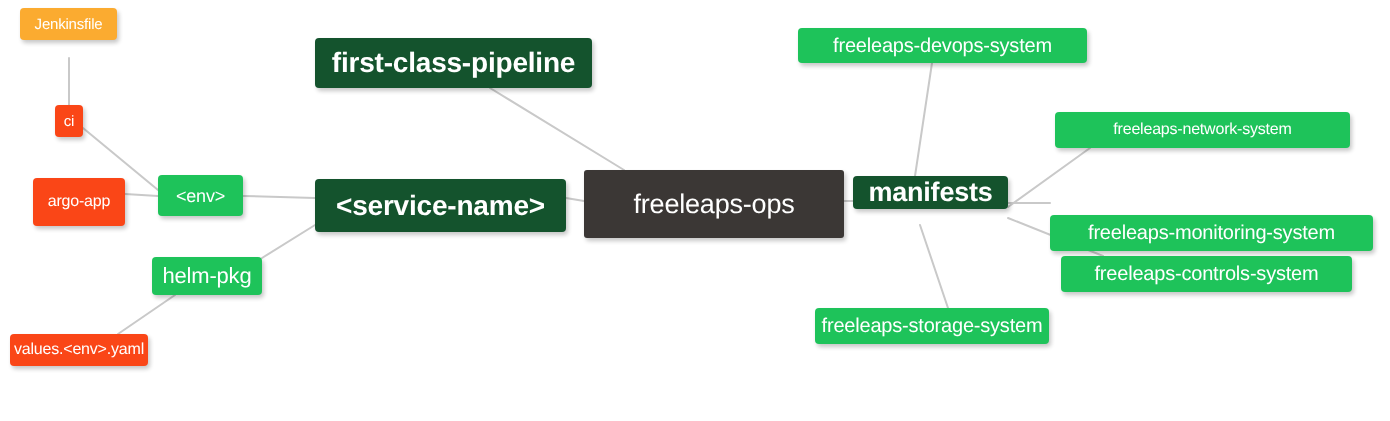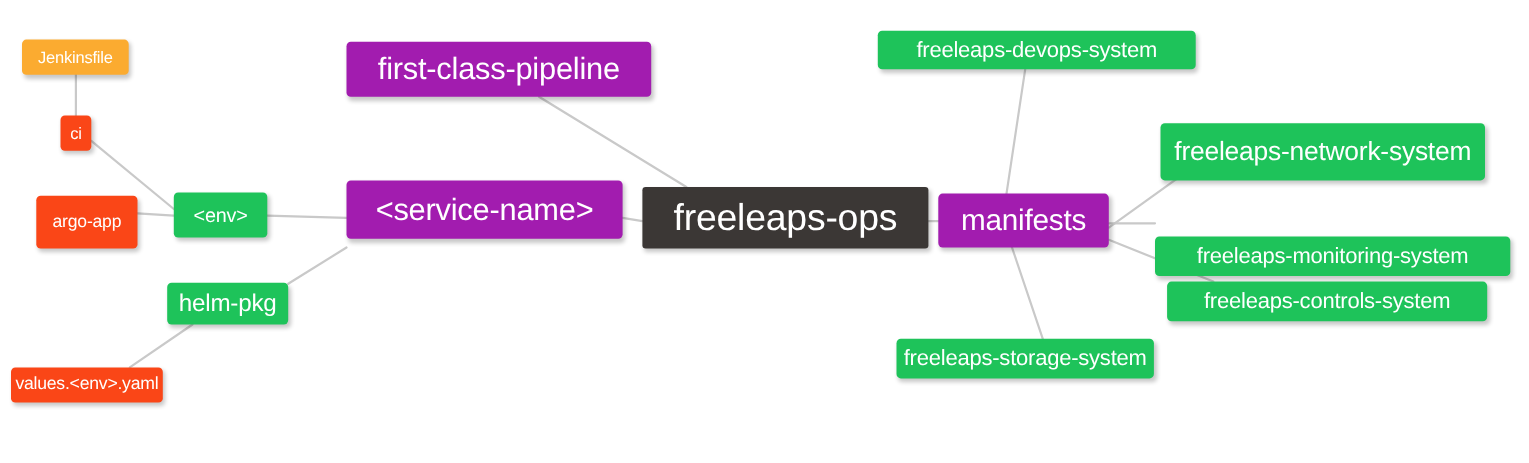--- a/index.html
+++ b/index.html
@@ -35,21 +35,21 @@
     white-space: nowrap;
     box-shadow: 2px 3px 4px rgba(0,0,0,0.22);
     letter-spacing: -0.2px;
     line-height: 1;
     text-rendering: geometricPrecision;
   }
   .node.root {
     background: #3b3735;
     border-radius: 3px;
   }
-  .node.blue   { background: #a21caf; }
+  .node.blue   { background: #14532d; font-weight: bold; }
   .node.green  { background: #1ec35a; }
   .node.red    { background: #fa4617; }
   .node.orange { background: #fbab30; }
 </style>
 </head>
 <body>
 
 <div id="canvas">
   <svg id="edges" viewBox="0 0 1390 421" xmlns="http://www.w3.org/2000/svg">
       <line x1="69" y1="58" x2="69" y2="105" stroke="#c9c9c9" stroke-width="2" stroke-linecap="round"></line>
@@ -61,29 +61,29 @@
       <line x1="566" y1="198" x2="584" y2="201" stroke="#c9c9c9" stroke-width="2" stroke-linecap="round"></line>
       <line x1="490" y1="88" x2="624" y2="170" stroke="#c9c9c9" stroke-width="2" stroke-linecap="round"></line>
       <line x1="844" y1="201" x2="853" y2="201" stroke="#c9c9c9" stroke-width="2" stroke-linecap="round"></line>
       <line x1="932" y1="63" x2="915" y2="176" stroke="#c9c9c9" stroke-width="2" stroke-linecap="round"></line>
       <line x1="1008" y1="207" x2="1090" y2="148" stroke="#c9c9c9" stroke-width="2" stroke-linecap="round"></line>
       <line x1="1008" y1="203" x2="1050" y2="203" stroke="#c9c9c9" stroke-width="2" stroke-linecap="round"></line>
       <line x1="1008" y1="218" x2="1103" y2="256" stroke="#c9c9c9" stroke-width="2" stroke-linecap="round"></line>
       <line x1="920" y1="225" x2="948" y2="308" stroke="#c9c9c9" stroke-width="2" stroke-linecap="round"></line>
     </svg>
   <div id="nodes-layer">
-      <div class="node orange" style="left: 20px; top: 36px; width: 97px; height: 32px; font-size: 15px; text-align: center;">Jenkinsfile</div>
+      <div class="node orange" style="left: 20px; top: 8px; width: 97px; height: 32px; font-size: 15px; text-align: center;">Jenkinsfile</div>
       <div class="node red" style="left: 55px; top: 105px; width: 28px; height: 32px; font-size: 15px;">ci</div>
       <div class="node red" style="left: 33px; top: 178px; width: 92px; height: 48px; font-size: 16px;">argo-app</div>
       <div class="node green" style="left: 158px; top: 175px; width: 85px; height: 41px; font-size: 18px;">&lt;env&gt;</div>
       <div class="node green" style="left: 152px; top: 257px; width: 110px; height: 38px; font-size: 22px;">helm-pkg</div>
       <div class="node red" style="left: 10px; top: 334px; width: 138px; height: 32px; font-size: 16px;">values.&lt;env&gt;.yaml</div>
       <div class="node blue" style="left: 315px; top: 38px; width: 277px; height: 50px; font-size: 28px;">first-class-pipeline</div>
-      <div class="node blue" style="left: 315px; top: 164px; width: 251px; height: 53px; font-size: 28px;">&lt;service-name&gt;</div>
-      <div class="node root" style="left: 584px; top: 170px; width: 260px; height: 56px; font-size: 34px; text-align: center;">freeleaps-ops</div>
-      <div class="node blue" style="left: 853px; top: 176px; width: 155px; height: 49px; font-size: 27px;">manifests</div>
+      <div class="node blue" style="left: 315px; top: 179px; width: 251px; height: 53px; font-size: 28px;">&lt;service-name&gt;</div>
+      <div class="node root" style="left: 584px; top: 170px; width: 260px; height: 68px; font-size: 27px; text-align: center;">freeleaps-ops</div>
+      <div class="node blue" style="left: 853px; top: 176px; width: 155px; height: 33px; font-size: 27px;">manifests</div>
       <div class="node green" style="left: 798px; top: 28px; width: 289px; height: 35px; font-size: 20px;">freeleaps-devops-system</div>
-      <div class="node green" style="left: 1055px; top: 112px; width: 295px; height: 52px; font-size: 24px;">freeleaps-network-system</div>
+      <div class="node green" style="left: 1055px; top: 112px; width: 295px; height: 36px; font-size: 16px;">freeleaps-network-system</div>
       <div class="node green" style="left: 1050px; top: 187px; width: 323px; height: 36px; font-size: 20px; margin-top: 28px;">freeleaps-monitoring-system</div>
       <div class="node green" style="left: 1061px; top: 256px; width: 291px; height: 36px; font-size: 20px;">freeleaps-controls-system</div>
       <div class="node green" style="left: 815px; top: 308px; width: 234px; height: 36px; font-size: 20px;">freeleaps-storage-system</div>
     </div>
 </div>
 
 </body></html>

